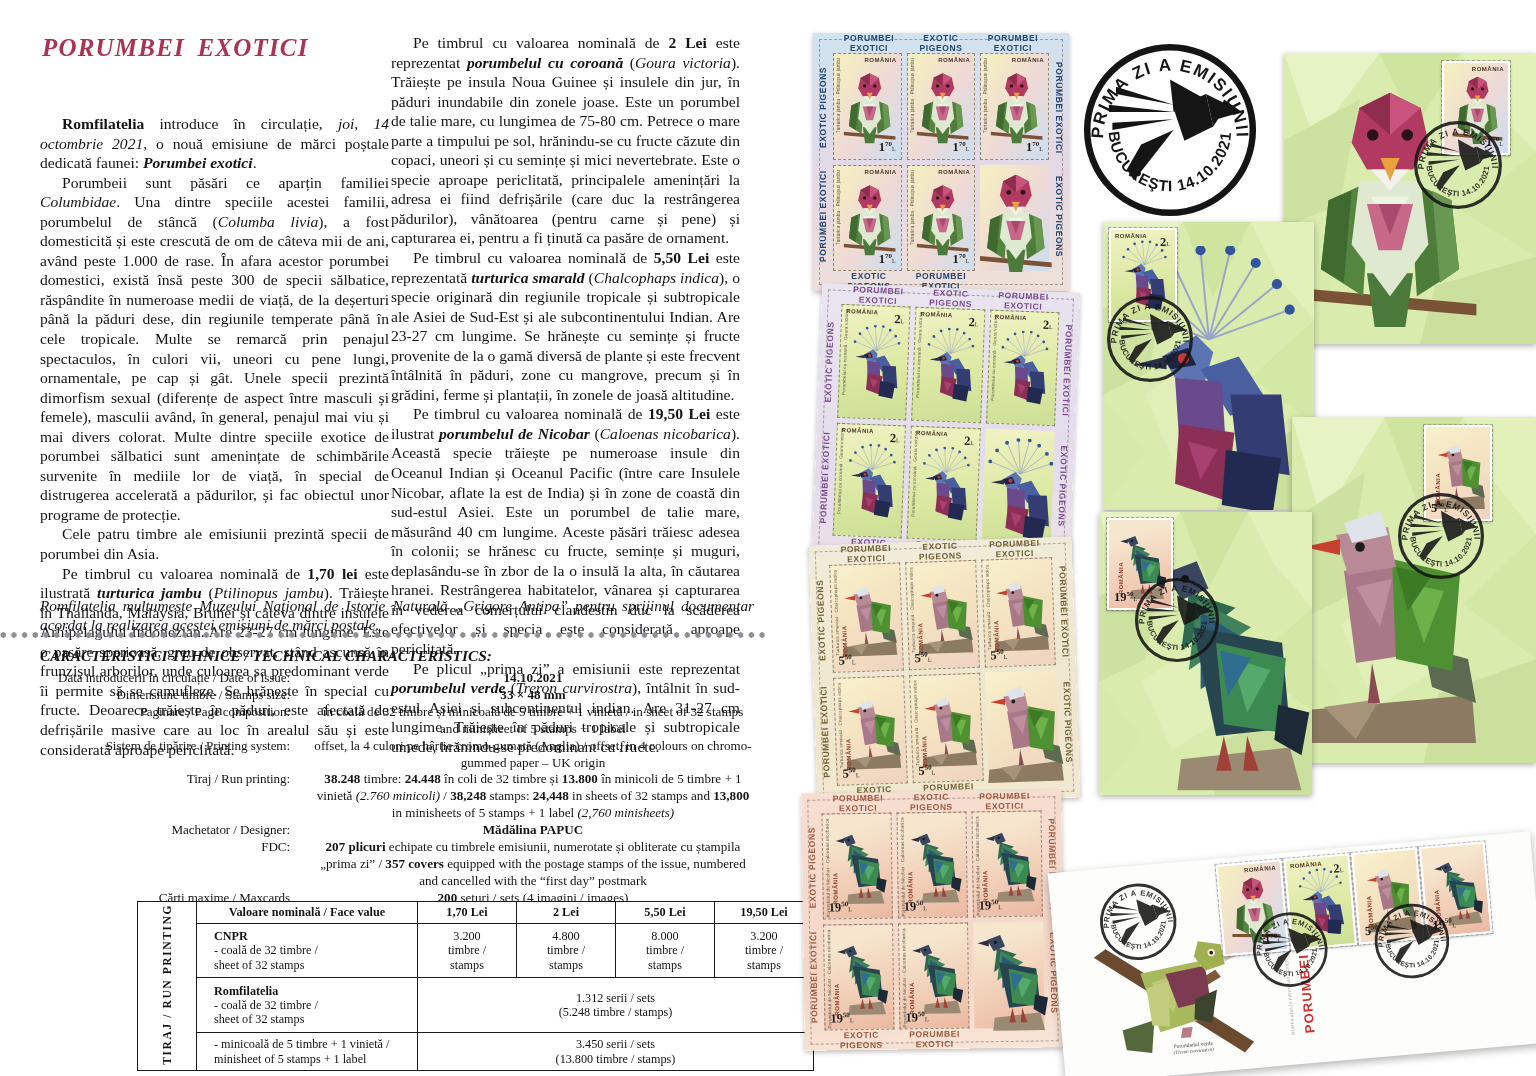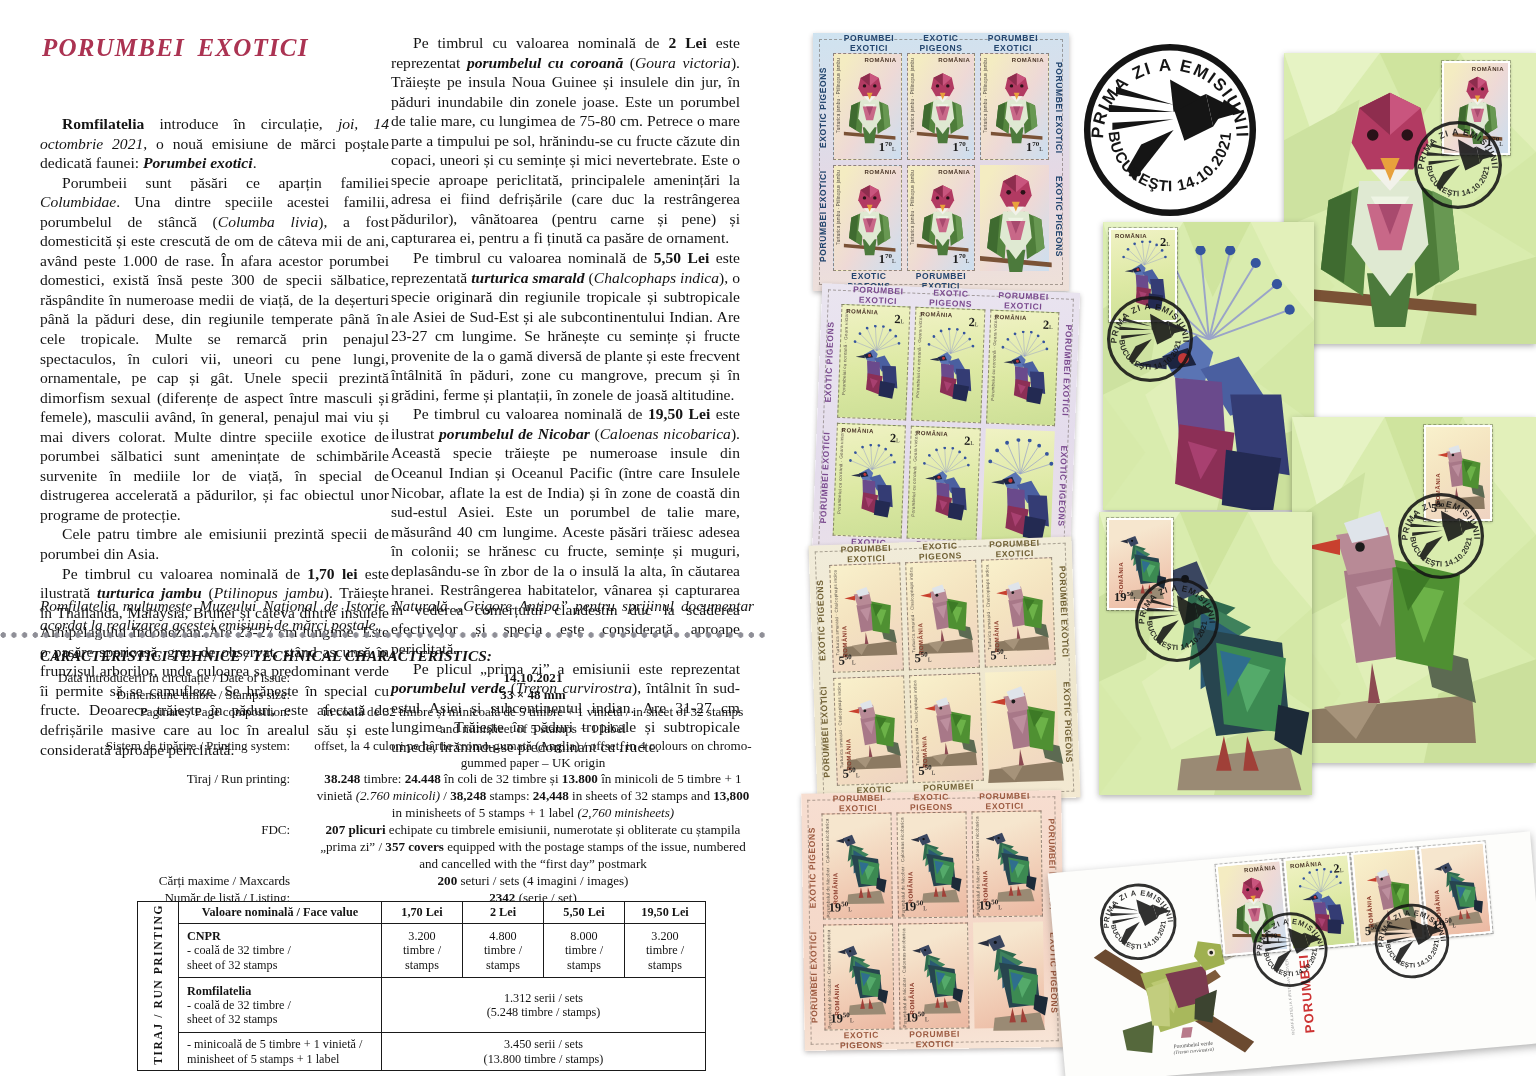--- a/index.html
+++ b/index.html
@@ -23,21 +23,21 @@
         background-size:10.7px 8px;background-repeat:repeat-x;}
   #tech-head{left:40px;top:647px;font-style:italic;font-weight:bold;font-size:15.4px;}
   #tech{left:40px;top:670px;width:714px;font-size:13.1px;line-height:16.9px;}
   .trow{display:grid;grid-template-columns:250px 1fr;column-gap:22px;}
   .trow .lb{text-align:right;letter-spacing:-0.1px;}
   .trow .tv{text-align:center;}
 
   
   #runtable{position:absolute;left:137px;top:901px;border-collapse:collapse;
             font-size:12.2px;line-height:14.4px;background:#fff;}
-  #runtable td{border:1.4px solid #1a1a1a;padding:2px 8px;vertical-align:middle;}
+  #runtable td{border:1.4px solid #1a1a1a;padding:2px 17px;vertical-align:middle;}
   #runtable .vlabel{width:24px;text-align:center;}
   #runtable .vlabel span{display:inline-block;writing-mode:vertical-rl;transform:rotate(180deg);
             font-weight:bold;font-size:11.5px;letter-spacing:1.6px;white-space:nowrap;}
   #runtable .hd{font-weight:bold;text-align:center;}
   #runtable .lab{width:186px;}
   #runtable .vc{width:64px;text-align:center;}
   #runtable .mg{text-align:center;}
   .bl{font-weight:bold;}
 
   
@@ -273,20 +273,24 @@
     </div>
   <div class="trow">
       <div class="lb">Sistem de tipărire / Printing system:</div>
       <div class="tv"><span>offset, la 4 culori pe hârtie cromo-gumată (Anglia) / offset, in 4 colours on chromo-gummed paper – UK origin</span></div>
     </div>
   <div class="trow">
       <div class="lb">Tiraj / Run printing:</div>
       <div class="tv"><span class="sg-b">38.248</span><span> timbre: </span><span class="sg-b">24.448</span><span> în coli de 32 timbre și </span><span class="sg-b">13.800</span><span> în minicoli de 5 timbre + 1 vinietă </span><span class="sg-i">(2.760 minicoli)</span><span> / </span><span class="sg-b">38,248</span><span> stamps: </span><span class="sg-b">24,448</span><span> in sheets of 32 stamps and </span><span class="sg-b">13,800</span><span> in minisheets of 5 stamps + 1 label </span><span class="sg-i">(2,760 minisheets)</span></div>
     </div>
   <div class="trow">
+      <div class="lb">Machetator / Designer:</div>
+      <div class="tv"><span class="sg-b">Mădălina PAPUC</span></div>
+    </div>
+  <div class="trow">
       <div class="lb">FDC:</div>
       <div class="tv"><span class="sg-b">207 plicuri</span><span> echipate cu timbrele emisiunii, numerotate și obliterate cu ștampila „prima zi” / </span><span class="sg-b">357 covers</span><span> equipped with the postage stamps of the issue, numbered and cancelled with the “first day” postmark</span></div>
     </div>
   <div class="trow">
       <div class="lb">Cărți maxime / Maxcards</div>
       <div class="tv"><span class="sg-b">200</span><span> seturi / sets (4 imagini / images)</span></div>
     </div>
   <div class="trow">
       <div class="lb">Număr de listă / Listing:</div>
       <div class="tv"><span class="sg-b">2342</span><span> (serie / set)</span></div>

